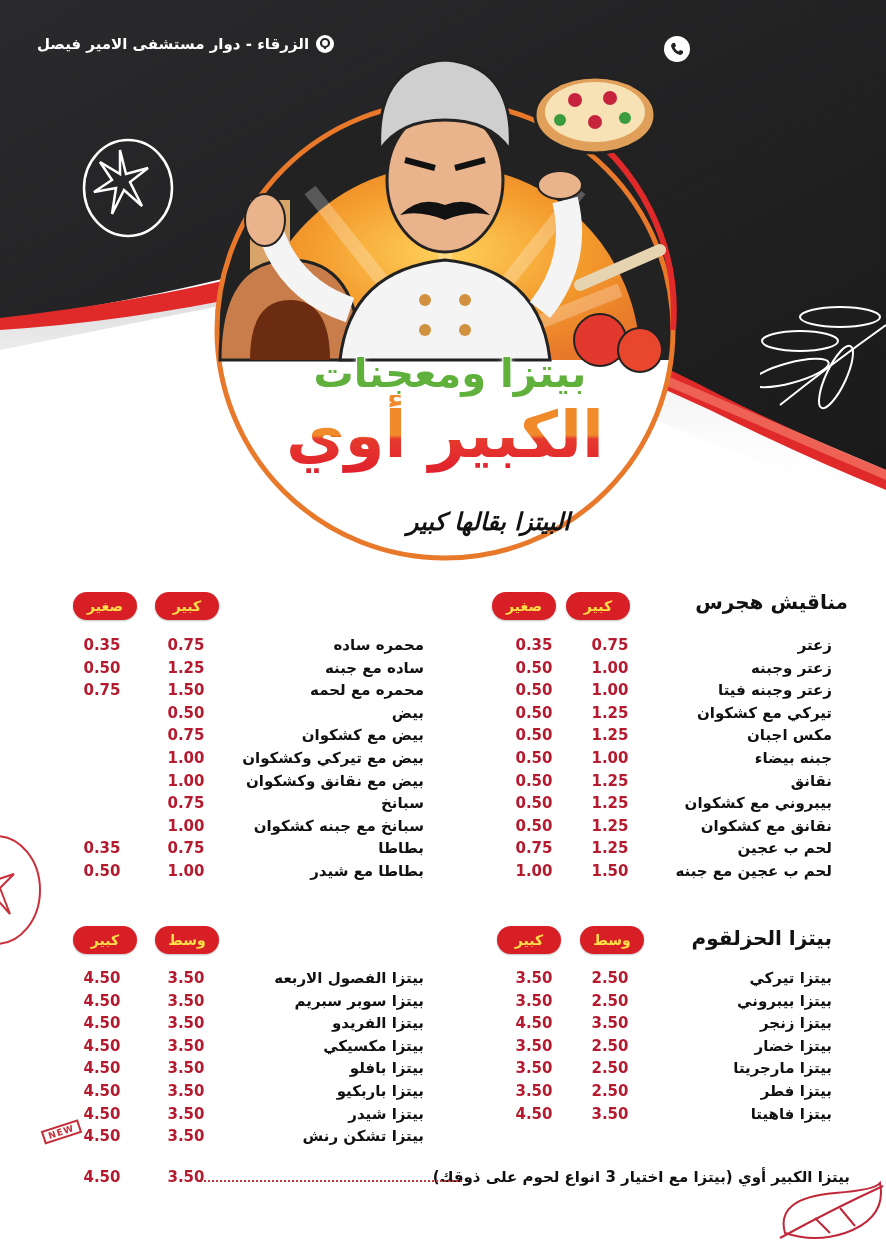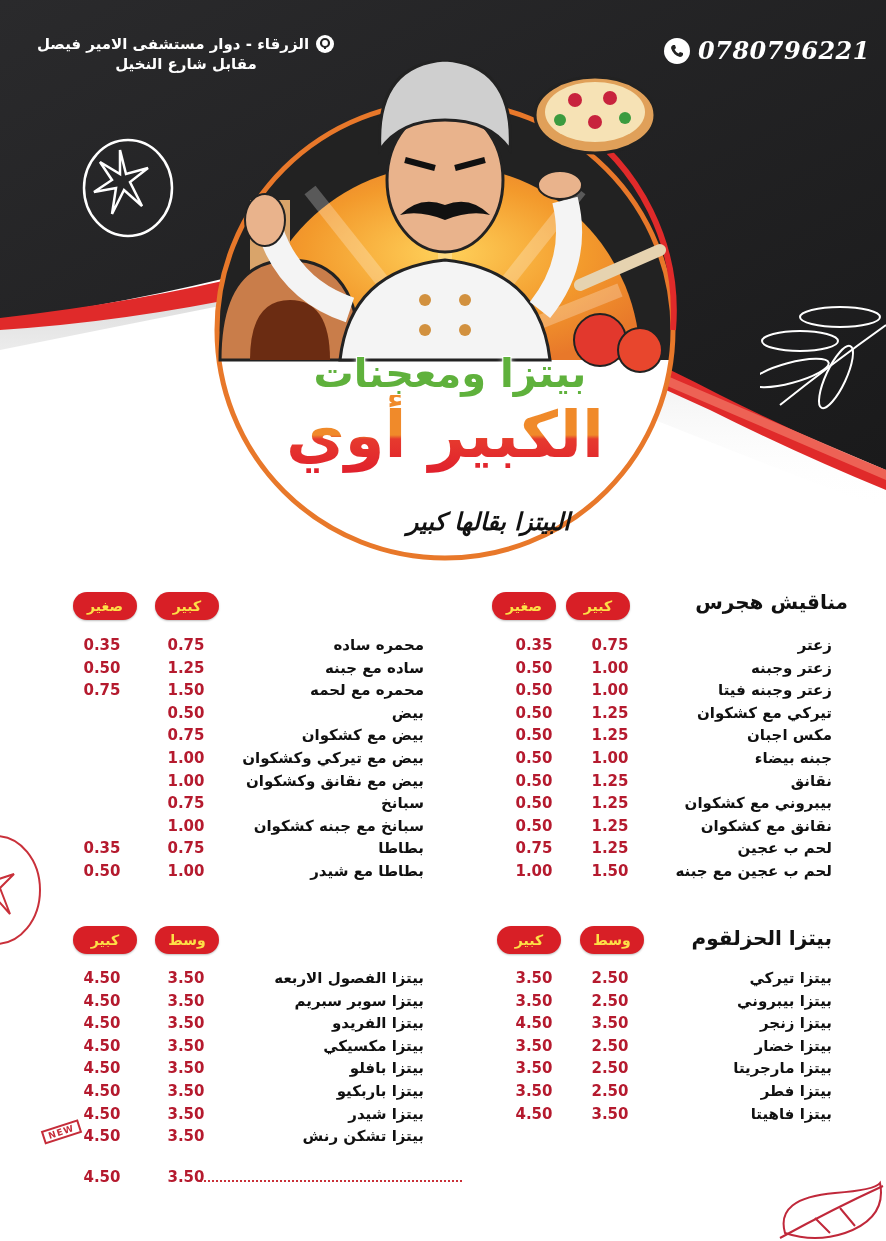--- a/index.html
+++ b/index.html
@@ -86,30 +86,28 @@
 
 <div class="address">
   <div class="line1">
     <svg class="pin-icon" viewBox="0 0 20 20">
       <circle cx="10" cy="10" r="9" fill="#fff"></circle>
       <circle cx="10" cy="9" r="4" fill="none" stroke="#222" stroke-width="2.2"></circle>
       <path d="M10,13 L10,15" stroke="#222" stroke-width="2"></path>
     </svg>
     <span>الزرقاء - دوار مستشفى الامير فيصل</span>
   </div>
-  <div>مقابل شارع النخيل</div>
 </div>
 
 <div class="phone">
   <span class="phone-icon">
     <svg width="16" height="16" viewBox="0 0 16 16">
         <path d="M4,2 L6,2 L7,5 L5.5,6.5 Q7,9.5 9.5,10.5 L11,9 L14,10 L14,12 Q13,14 11,14 Q4,12 2,5 Q2,3 4,2 Z" fill="#222"></path>
       </svg>
   </span>
-  <span class="phone-number">0780796221</span>
 </div>
 
 <div class="logo">
   <svg viewBox="0 0 470 520">
     <defs>
       <radialGradient id="sun" cx="0.5" cy="0.45" r="0.6">
         <stop offset="0" stop-color="#ffd15a"></stop>
         <stop offset="0.6" stop-color="#f39a2c"></stop>
         <stop offset="1" stop-color="#e8782a"></stop>
       </radialGradient>
@@ -373,16 +371,17 @@
   <div class="row">
       <span class="name">بيتزا تشكن رنش</span>
       <span class="p1" style="left:82px">3.50</span>
       <span class="p2" style="left:-2px">4.50</span>
     </div>
 </div>
 
 <div class="new-badge">NEW</div>
 
 <div class="special">
+  <span class="name">بيتزا الكبير أوي  (بيتزا مع اختيار 3 انواع لحوم على ذوقك)</span>
   <span class="dots"></span>
   <span class="p1" style="left:96px">3.50</span>
   <span class="p2" style="left:12px">4.50</span>
 </div>
 
 </body></html>

